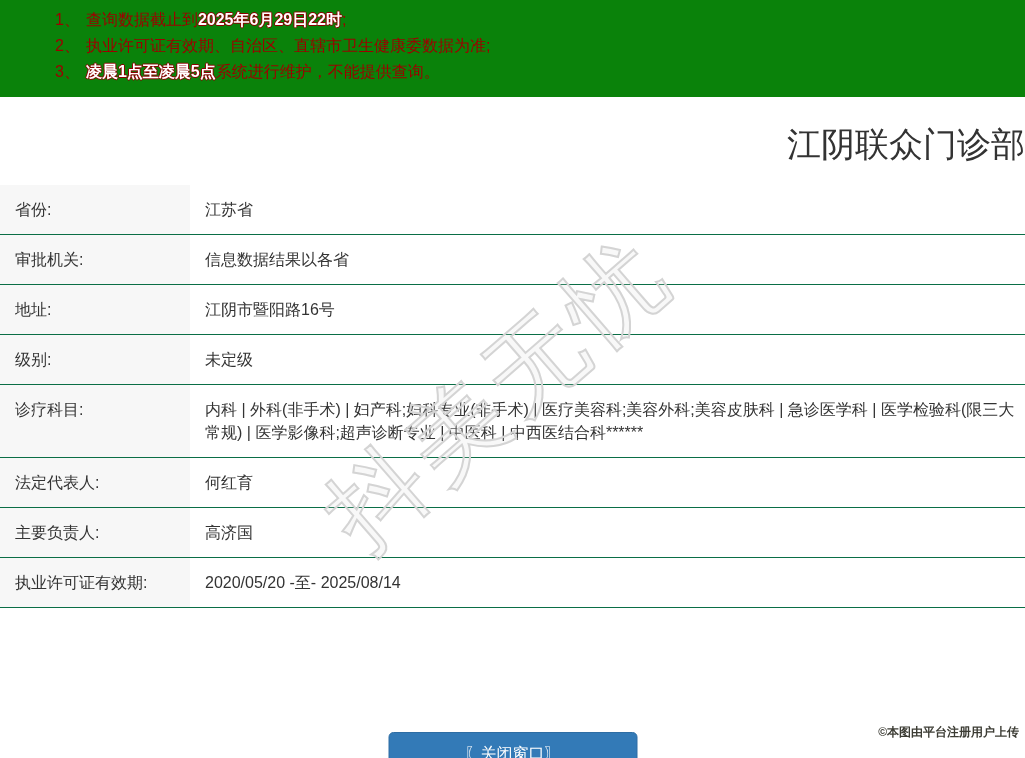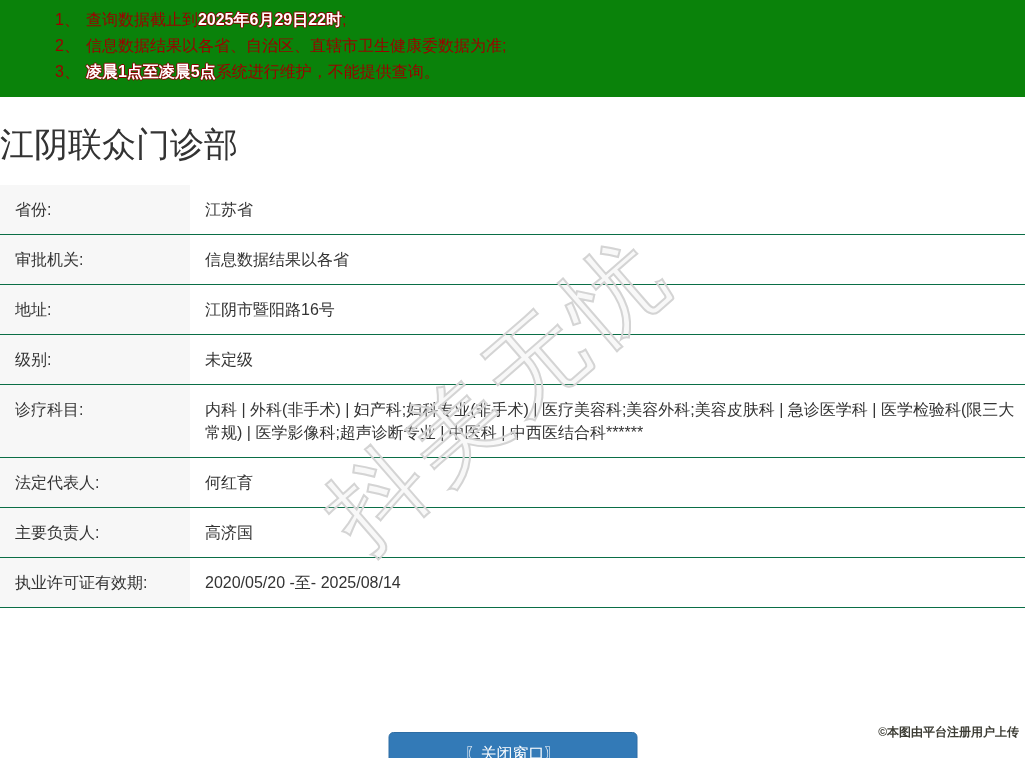--- a/index.html
+++ b/index.html
@@ -27,21 +27,21 @@
     color:#ffffff;
     font-weight:700;
     text-shadow:-1px 0 #8a0000,1px 0 #8a0000,0 -1px #8a0000,0 1px #8a0000;
   }
   
   .page-title{
     margin:26px 0 20px 0;
     font-size:34px;
     line-height:42px;
     font-weight:400;
-    text-align:left;
+    text-align:right;
     color:#333333;
   }
   
   table.info{
     width:1025px;
     border-collapse:collapse;
     table-layout:fixed;
     font-size:16px;
   }
   table.info td{
@@ -96,21 +96,21 @@
     text-shadow:-1px 0 0 #ffffff,1px 0 0 #ffffff,0 -1px 0 #ffffff,0 1px 0 #ffffff;
     z-index:6;
   }
 </style>
 </head>
 <body>
 
 <div class="banner" id="banner">
   <div class="banner-line"><span class="num">1、</span><span>查询数据截止到</span><span class="hl">2025年6月29日22时</span><span>;</span></div>
 
-  <div class="banner-line"><span class="num">2、</span><span>信息数据结果以各省、自治区、直辖市卫生健康委数据为准;</span></div>
+  <div class="banner-line"><span class="num">2、</span><span>执业许可证有效期、自治区、直辖市卫生健康委数据为准;</span></div>
 
   <div class="banner-line"><span class="num">3、</span><span class="hl">凌晨1点至凌晨5点</span><span>系统进行维护，不能提供查询。</span></div>
 </div>
 
 <h1 class="page-title">江阴联众门诊部</h1>
 
 <table class="info">
     <tbody id="table-body">
   <tr>
     <td class="lbl">省份:</td>

